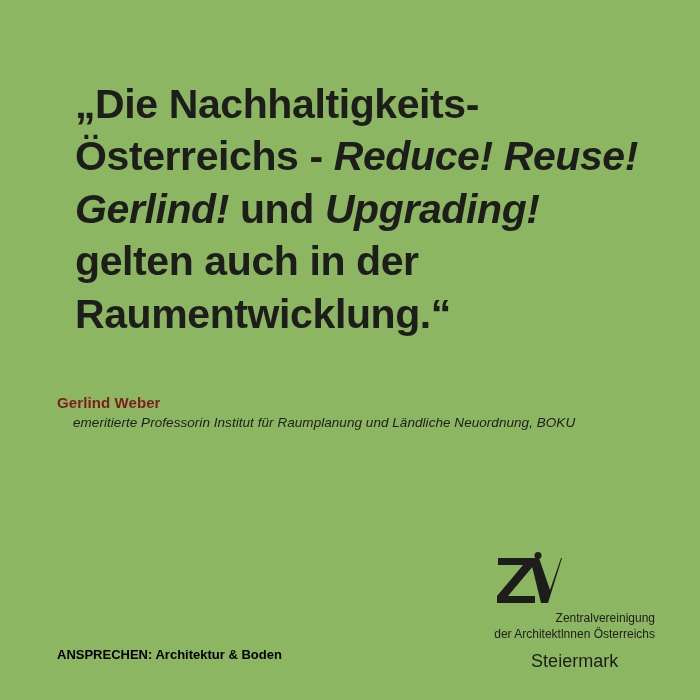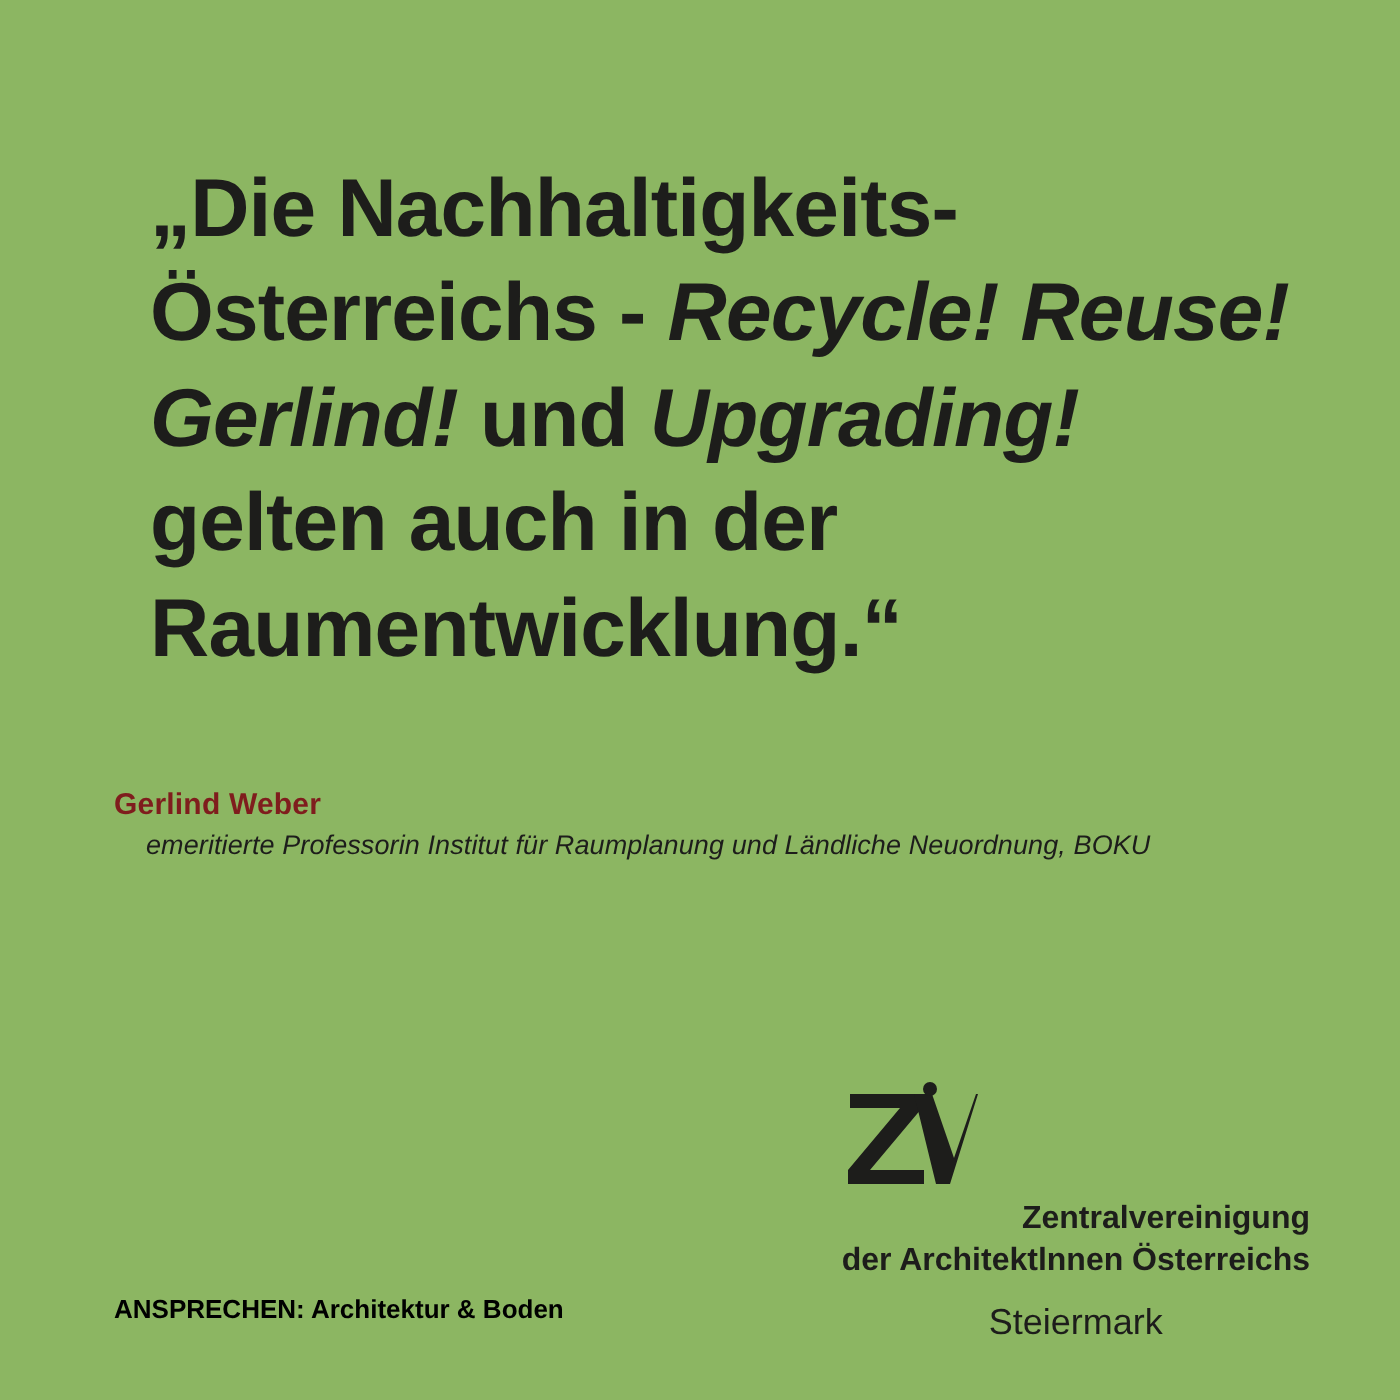--- a/index.html
+++ b/index.html
@@ -83,43 +83,43 @@
   }
   .logo-mark {
     height: 56px;
     display: block;
     margin-left: auto;
     margin-right: 88px;
     margin-bottom: 2px;
   }
   .logo-mark svg { display: block; }
   .logo-text {
-    font-size: 16px;
-    font-weight: 700;
+    font-size: 12px;
+    font-weight: 400;
     line-height: 1.35;
     color: #1d1d1b;
     text-align: right;
   }
   .logo-region {
     font-size: 18px;
     font-weight: 400;
     margin-top: 9px;
     text-align: center;
     color: #1d1d1b;
   }
 </style>
 </head>
 <body>
 
 <div class="card">
 
   <div class="quote-block">
     <p class="quote">
       <span>„Die Nachhaltigkeits-</span><br>
-      <span>Österreichs - </span><span class="ital">Recycle! Reuse!</span><br>
+      <span>Österreichs - </span><span class="ital">Reduce! Reuse!</span><br>
       <span class="ital">Gerlind!</span><span> und </span><span class="ital">Upgrading!</span><br>
       <span>gelten auch in der</span><br>
       <span>Raumentwicklung.“</span>
     </p>
   </div>
 
   <div class="attrib">
     <div class="attrib-name">Gerlind Weber</div>
     <div class="attrib-role">emeritierte Professorin Institut für Raumplanung und Ländliche Neuordnung, BOKU</div>
   </div>

